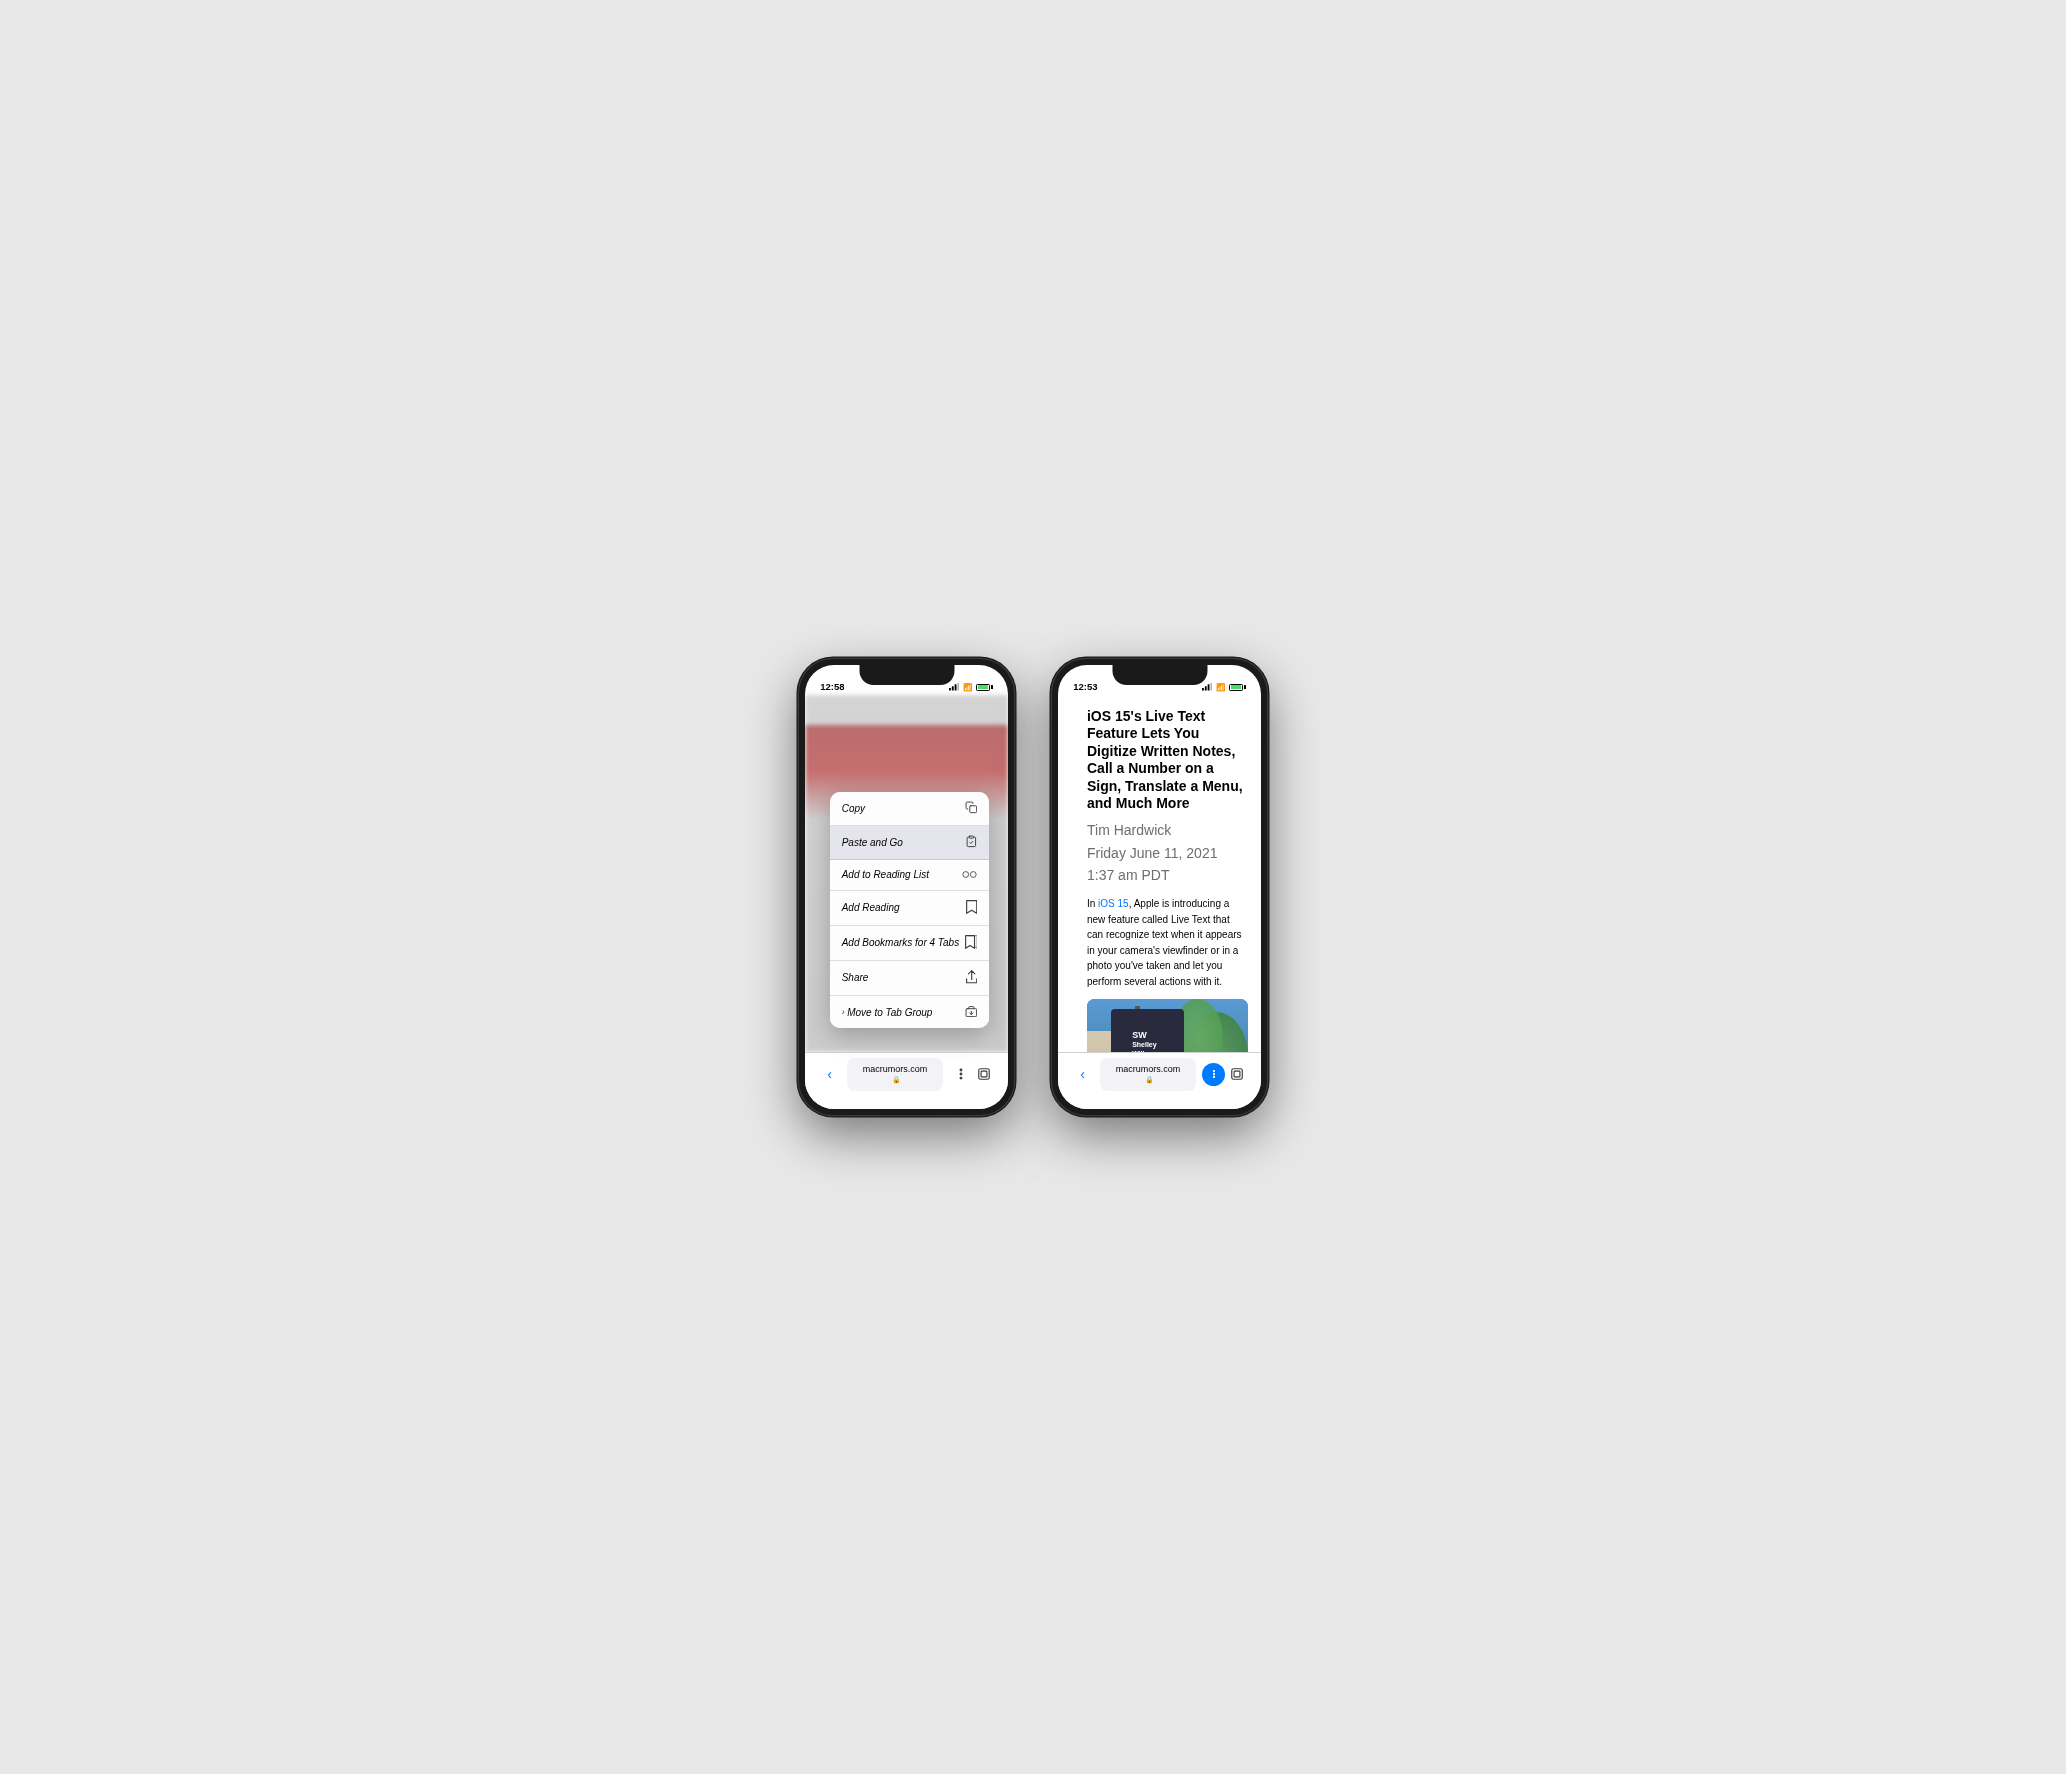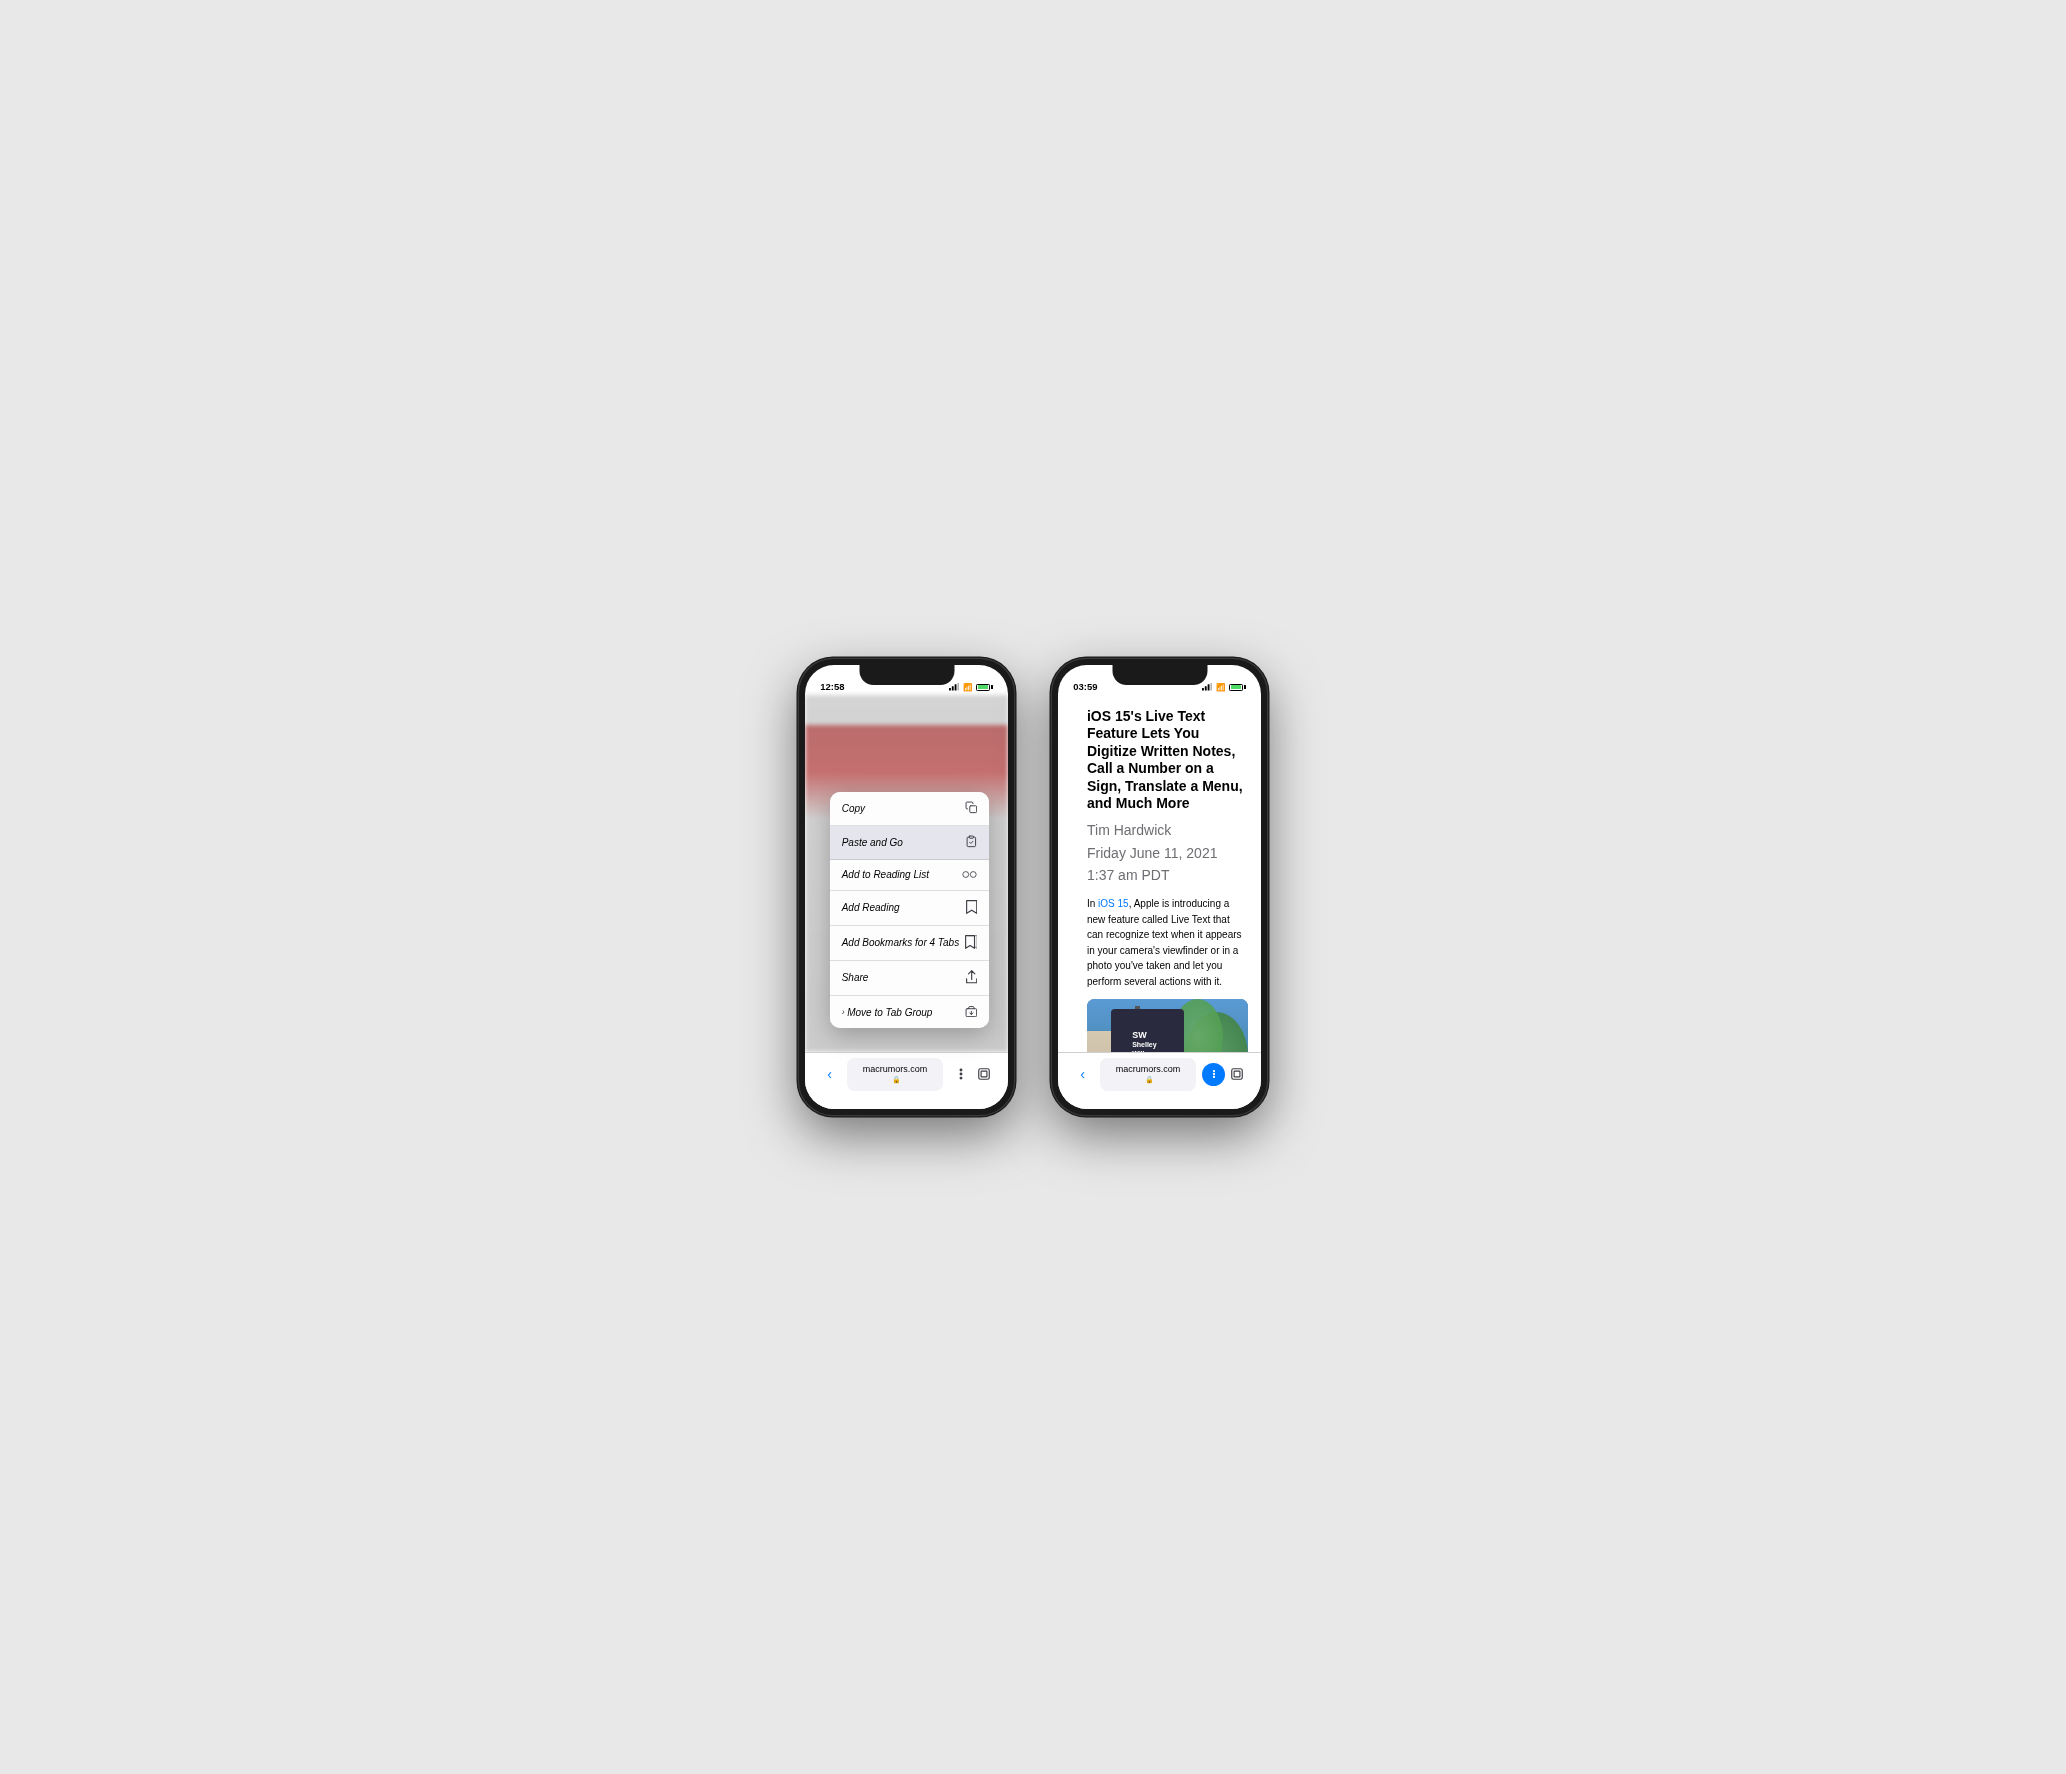--- a/index.html
+++ b/index.html
@@ -537,21 +537,21 @@
       </div>
 
     </div>
   </div>
 
   <div class="phone">
     <div class="phone-screen">
       <div class="notch"></div>
 
       <div class="status-bar">
-        <span class="status-time">03:59</span>
+        <span class="status-time">12:53</span>
         <div class="status-icons">
           <svg width="10" height="7.6" viewBox="0 0 16 12">
             <rect x="0" y="8" width="3" height="4" rx="0.5" fill="#000"></rect>
             <rect x="4.5" y="5" width="3" height="7" rx="0.5" fill="#000"></rect>
             <rect x="9" y="2" width="3" height="10" rx="0.5" fill="#000"></rect>
             <rect x="13.5" y="0" width="3" height="12" rx="0.5" fill="#000" opacity="0.3"></rect>
           </svg>
           <span class="wifi-icon">📶</span>
           <div class="battery">
             <div class="battery-body">

